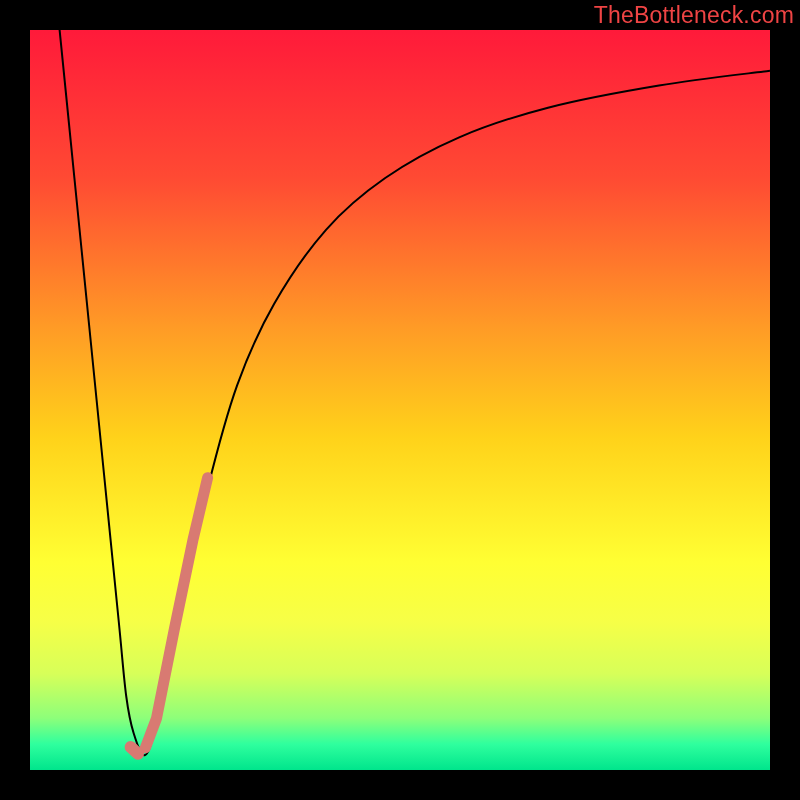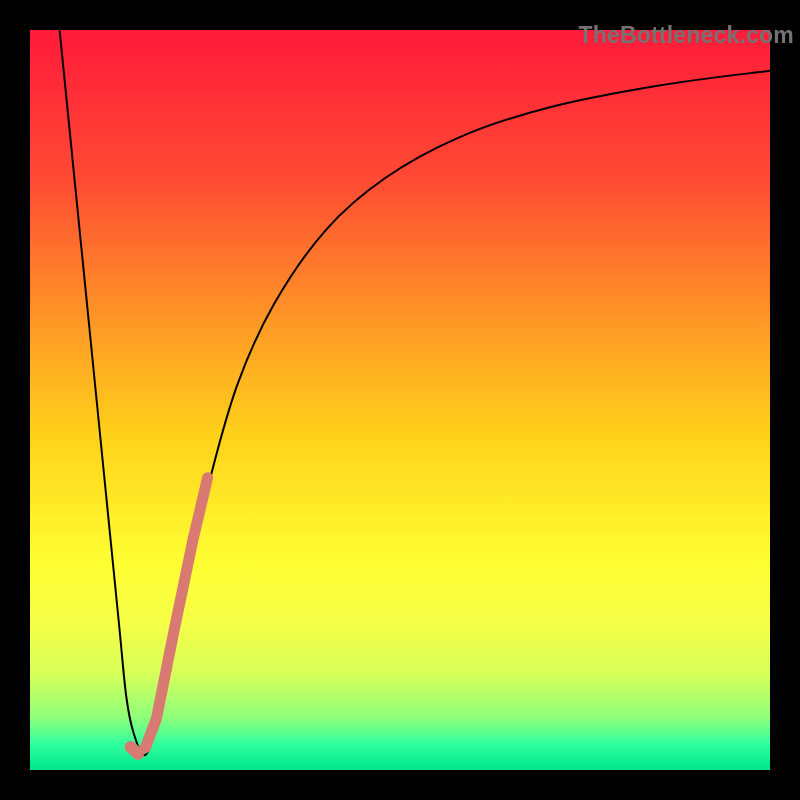--- a/index.html
+++ b/index.html
@@ -22,26 +22,25 @@
     left: 30px;
     top: 30px;
     width: 740px;
     height: 740px;
     overflow: hidden;
   }
   .watermark {
     position: absolute;
     top: 2px;
     right: 6px;
-    color: #737373;
+    color: #ef4444;
     font-size: 23px;
-    font-weight: 700;
+    font-weight: 400;
     letter-spacing: 0.2px;
     z-index: 5;
-    margin-top: 20px;
   }
   svg { display: block; }
 </style>
 </head>
 <body>
 
 <div class="frame">
   <div class="watermark">TheBottleneck.com</div>
   <div class="plot-area">
     <svg id="chart-svg" width="740" height="740" viewBox="0 0 740 740" preserveAspectRatio="none">

